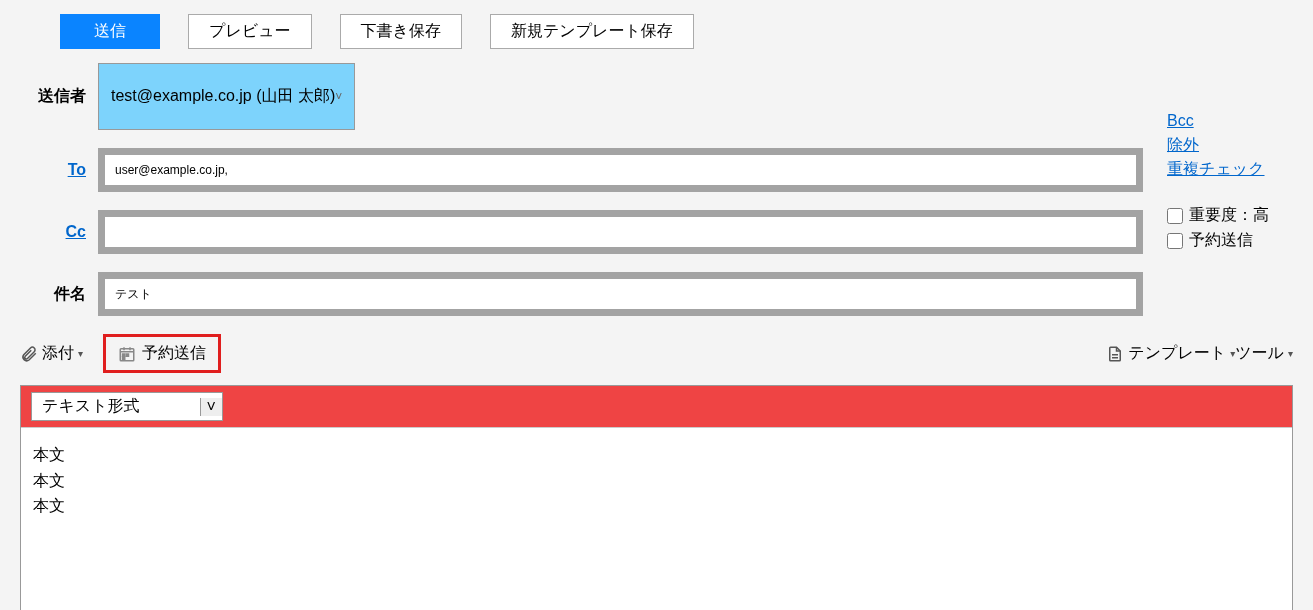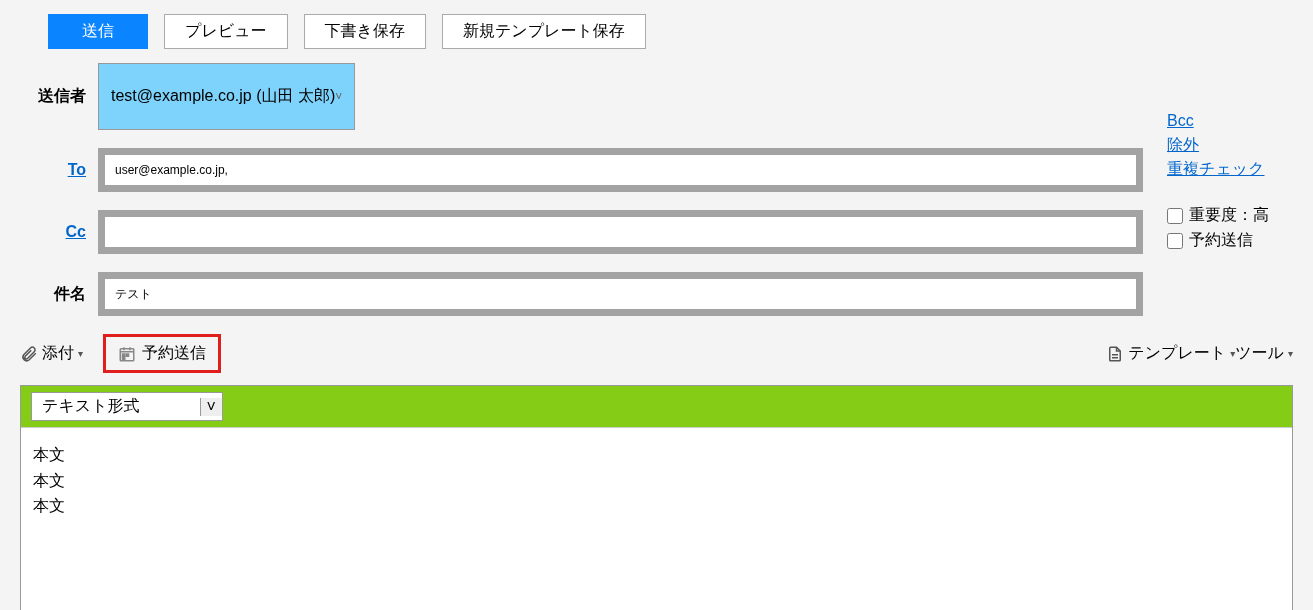--- a/index.html
+++ b/index.html
@@ -18,20 +18,21 @@
       padding: 14px 20px 14px 48px;
       align-items: center;
     }
     .btn {
       background: #fff;
       border: 1px solid #aaa;
       padding: 6px 20px;
       font-size: 16px;
       cursor: pointer;
       min-width: 100px;
+      margin-left: 12px;
     }
     .btn-primary {
       background: #0a84ff;
       color: #fff;
       border: 1px solid #0a84ff;
     }
     .form-area {
       padding: 0 20px;
     }
     .form-row {
@@ -136,21 +137,21 @@
       gap: 4px;
       cursor: pointer;
       font-size: 16px;
     }
     .editor {
       margin: 0 20px;
       border: 1px solid #999;
       background: #fff;
     }
     .editor-toolbar {
-      background: #84cc16;
+      background: #ef4444;
       border-bottom: 1px solid #ccc;
       padding: 6px 10px;
     }
     .format-select {
       display: inline-flex;
       align-items: center;
       background: #fff;
       border: 1px solid #999;
       padding: 3px 10px;
       cursor: pointer;

